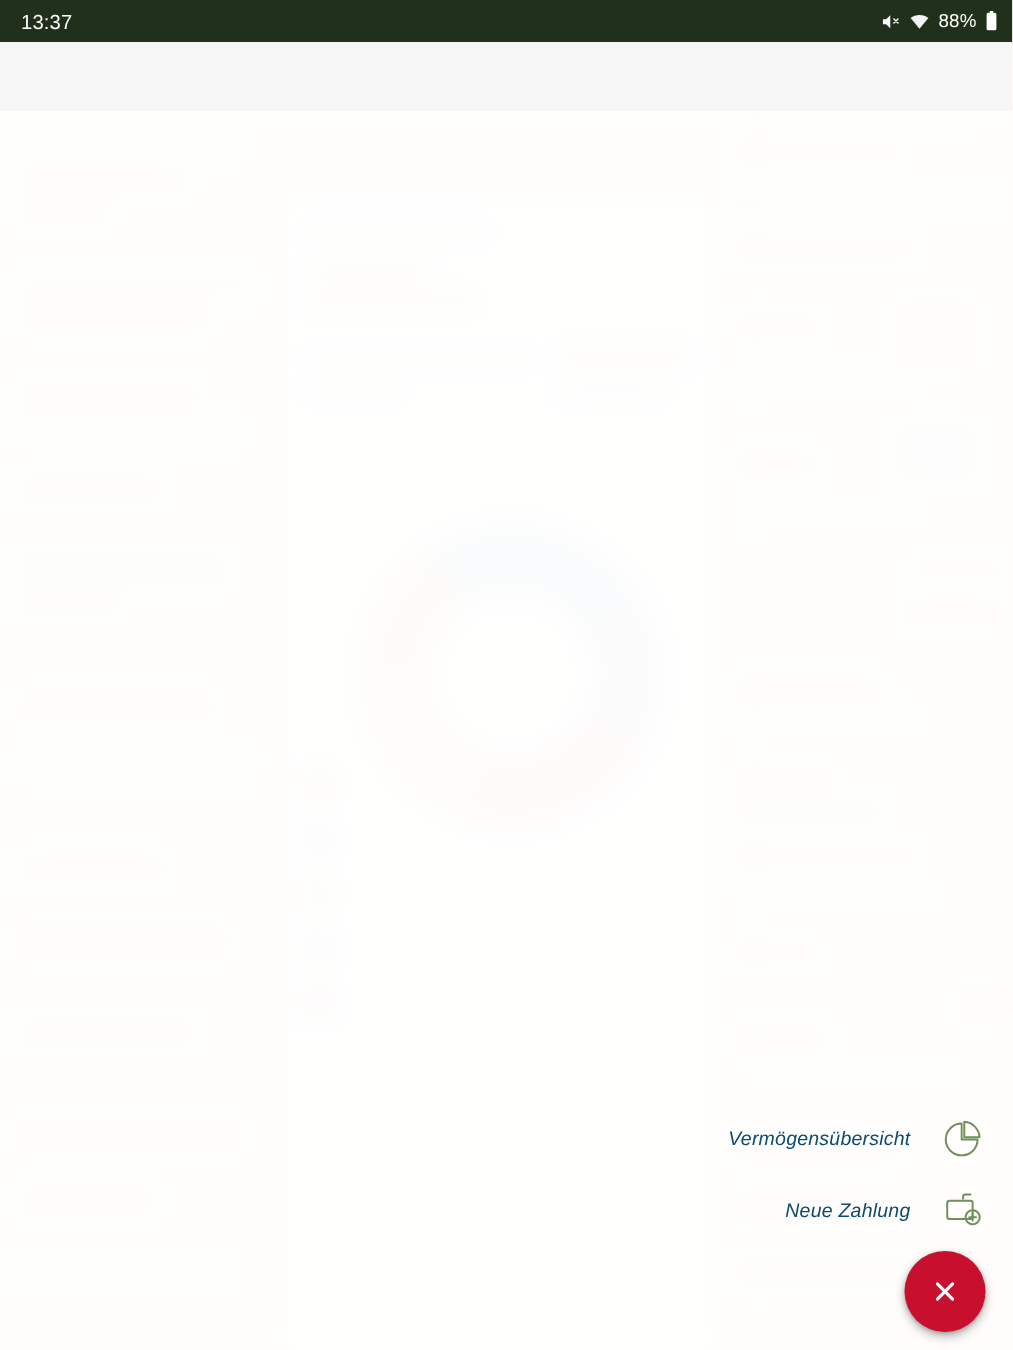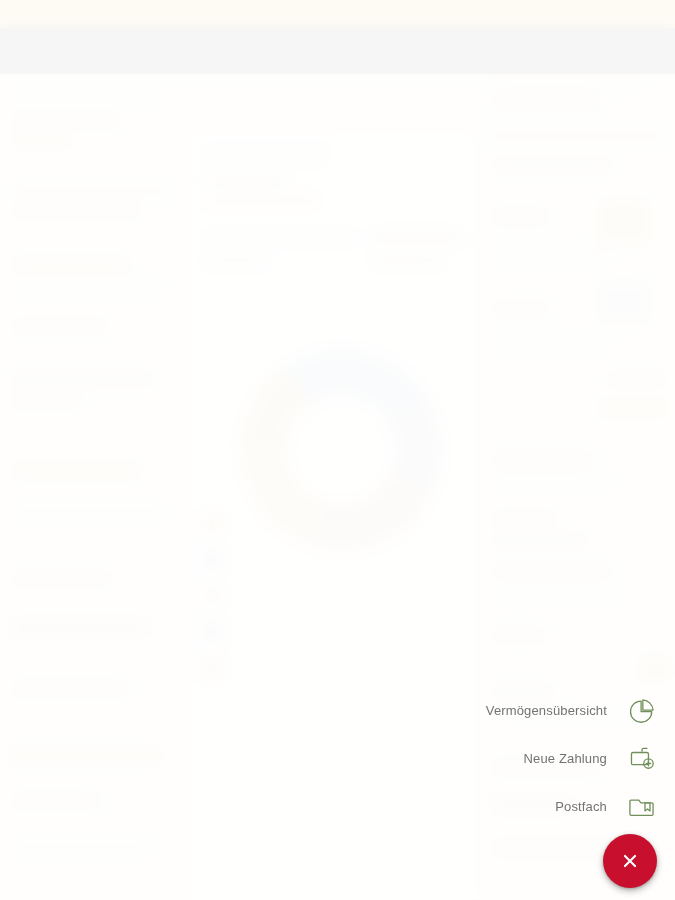--- a/index.html
+++ b/index.html
@@ -180,24 +180,25 @@
   .sd-item {
     display: flex;
     align-items: center;
     justify-content: flex-end;
     gap: 18px;
     cursor: pointer;
     height: 32px;
   }
   .sd-label {
     font-size: 13px;
-    color: #737373;
+    color: #0c4a6e;
     letter-spacing: .15px;
     white-space: nowrap;
     text-align: right;
+    font-style: italic;
   }
   .sd-icon {
     width: 32px; height: 32px;
     display: flex; align-items: center; justify-content: center;
     flex: 0 0 32px;
   }
   .sd-icon svg { display: block; }
 
   
   .fab {
@@ -216,20 +217,43 @@
     cursor: pointer;
     padding: 0;
   }
   .fab svg { display: block; }
 </style>
 </head>
 <body>
 
 <div id="screen">
 
+  <div class="status-bar">
+    <span class="status-time">13:37</span>
+    <div class="status-right">
+      <span class="sicon">
+        <svg width="13" height="13" viewBox="0 0 24 24" fill="#FFFFFF">
+          <path d="M3 9v6h4l5 5V4L7 9H3z"></path>
+          <path d="M16.5 8.5l5 5M21.5 8.5l-5 5" stroke="#FFFFFF" stroke-width="1.8" fill="none" stroke-linecap="round"></path>
+        </svg>
+      </span>
+      <span class="sicon">
+        <svg width="14" height="13" viewBox="0 0 24 24" fill="#FFFFFF">
+          <path d="M12 20.5L23 7.5C20 5 16.2 3.6 12 3.6S4 5 1 7.5L12 20.5z" opacity="0.95"></path>
+        </svg>
+      </span>
+      <span class="battery-pct">88%</span>
+      <span class="sicon">
+        <svg width="8" height="14" viewBox="0 0 10 18" fill="none">
+          <rect x="0.8" y="2" width="8.4" height="15" rx="1.4" fill="#FFFFFF"></rect>
+          <rect x="3.4" y="0.4" width="3.2" height="1.8" rx="0.6" fill="#FFFFFF"></rect>
+        </svg>
+      </span>
+    </div>
+  </div>
 
   <div class="app-bg">
 
     <div class="bg-appbar">
       <div class="bg-hamburger">
         <i></i>
           <i></i>
           <i></i>
       </div>
       <span class="bg-appbar-title">Übersicht</span>
@@ -339,29 +363,20 @@
       <span class="sd-icon">
         <svg width="27" height="27" viewBox="0 0 28 28" fill="none" stroke="#708F5B" stroke-width="1.35" stroke-linecap="round" stroke-linejoin="round">
           <path d="M4 7.2h14.4a1.6 1.6 0 0 1 1.6 1.6v9.4a1.6 1.6 0 0 1-1.6 1.6H4a1.6 1.6 0 0 1-1.6-1.6V8.8A1.6 1.6 0 0 1 4 7.2z" transform="translate(1.2,0.6)"></path>
           <path d="M14.6 6.4V4.9a1.5 1.5 0 0 1 1.5-1.5h3.6"></path>
           <circle cx="21.2" cy="19.2" r="4.9"></circle>
           <path d="M21.2 16.9v4.6M18.9 19.2h4.6"></path>
         </svg>
       </span>
     </div>
 
-    <div class="sd-item">
-      <span class="sd-label">Postfach</span>
-      <span class="sd-icon">
-        <svg width="27" height="27" viewBox="0 0 28 28" fill="none" stroke="#708F5B" stroke-width="1.35" stroke-linecap="round" stroke-linejoin="round">
-          <path d="M3.2 7.4h8l2.2 2.8h11.4a1.2 1.2 0 0 1 1.2 1.2v10.6a1.2 1.2 0 0 1-1.2 1.2H3.2a1.2 1.2 0 0 1-1.2-1.2V8.6a1.2 1.2 0 0 1 1.2-1.2z"></path>
-          <path d="M17.6 10.2h5.2v8.4l-2.6-2.1-2.6 2.1z"></path>
-        </svg>
-      </span>
-    </div>
 
 
 
   </div>
 
   <button class="fab" aria-label="Menü schließen">
     <span>
       <svg width="22" height="22" viewBox="0 0 24 24" fill="none" stroke="#FFFFFF" stroke-width="2.3" stroke-linecap="round">
         <path d="M6.5 6.5l11 11M17.5 6.5l-11 11"></path>
       </svg>

